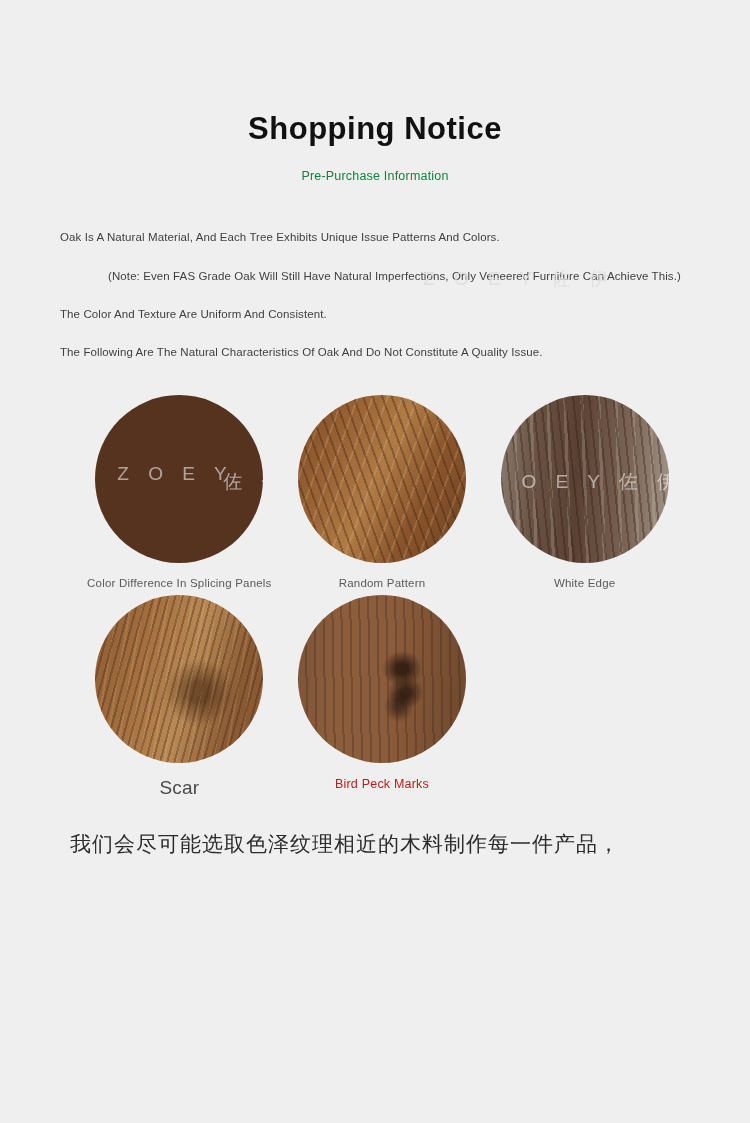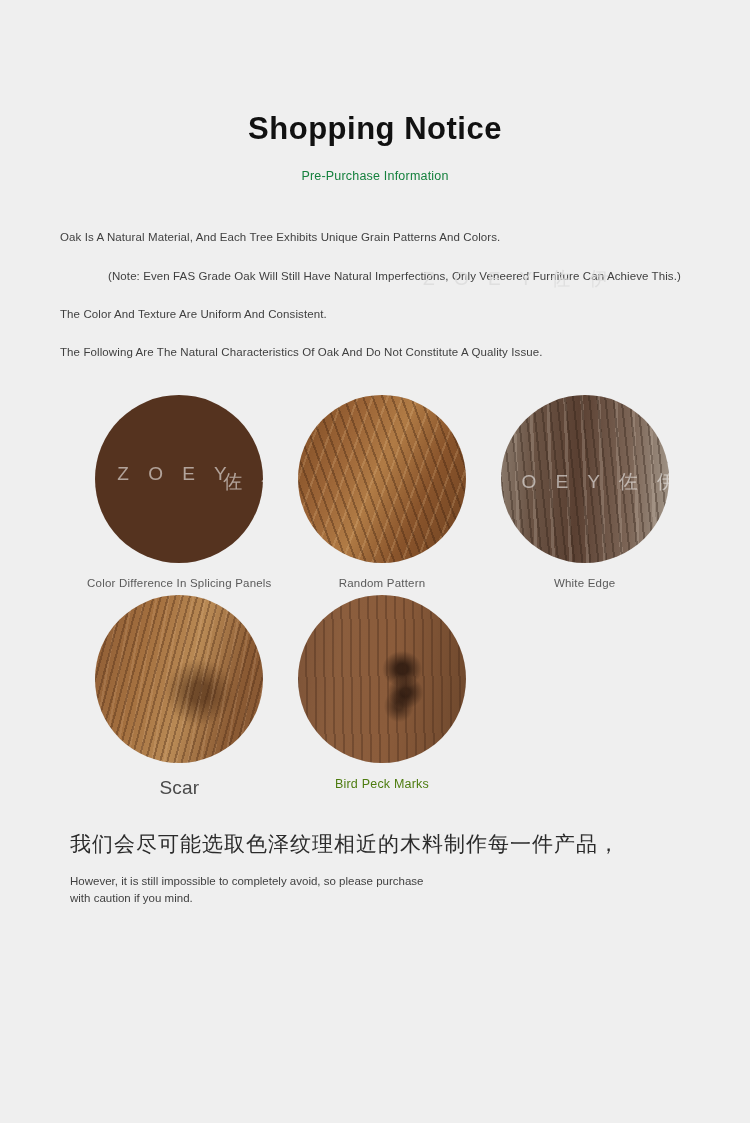--- a/index.html
+++ b/index.html
@@ -96,21 +96,21 @@
   .caption.big {
     font-size: 19px;
     color: #4a4a4a;
   }
   .caption.med {
     font-size: 14px;
     color: #6a6a6a;
   }
   .caption.med2 {
     font-size: 12.5px;
-    color: #4d7c0f;
+    color: #b91c1c;
   }
 
   
   .w1 {
     background:
       repeating-linear-gradient(96deg, rgba(40,22,14,0.55) 0 3px, rgba(92,58,38,0.0) 3px 11px),
       repeating-linear-gradient(92deg, rgba(20,10,6,0.35) 0 1px, rgba(0,0,0,0) 1px 6px),
       linear-gradient(100deg, #4a2d1d 0%, #6d4429 35%, #543venture 35%, #5a3722 60%, #3e2415 100%);
     background-color: #55331f;
   }
@@ -196,21 +196,21 @@
 </head>
 <body>
 
 <div class="page">
   <div class="inner">
 
     <h1 class="title">Shopping Notice</h1>
     <div class="subtitle">Pre-Purchase Information</div>
 
     <div class="para-block">
-      <div class="para p1">Oak Is A Natural Material, And Each Tree Exhibits Unique Grain Patterns And Colors.</div>
+      <div class="para p1">Oak Is A Natural Material, And Each Tree Exhibits Unique Issue Patterns And Colors.</div>
       <div class="para p2">(Note: Even FAS Grade Oak Will Still Have Natural Imperfections, Only Veneered Furniture Can Achieve This.)</div>
       <div class="para p3">The Color And Texture Are Uniform And Consistent.</div>
       <div class="para p4">The Following Are The Natural Characteristics Of Oak And Do Not Constitute A Quality Issue.</div>
     </div>
 
     <div class="wm-grey" style="top:266px; left:405px;">Z O E Y 佐 伊</div>
 
     <div class="grid">
 
       <div class="cell">
@@ -241,17 +241,16 @@
 
       <div class="cell">
         <div class="swatch w6"></div>
         <div class="caption med2">Bird Peck Marks</div>
       </div>
 
     </div>
 
     <div class="footer">
       <div class="footer-cn">我们会尽可能选取色泽纹理相近的木料制作每一件产品，</div>
-      <div class="footer-en">However, it is still impossible to completely avoid, so please purchase with caution if you mind.</div>
     </div>
 
   </div>
 </div>
 
 </body></html>

